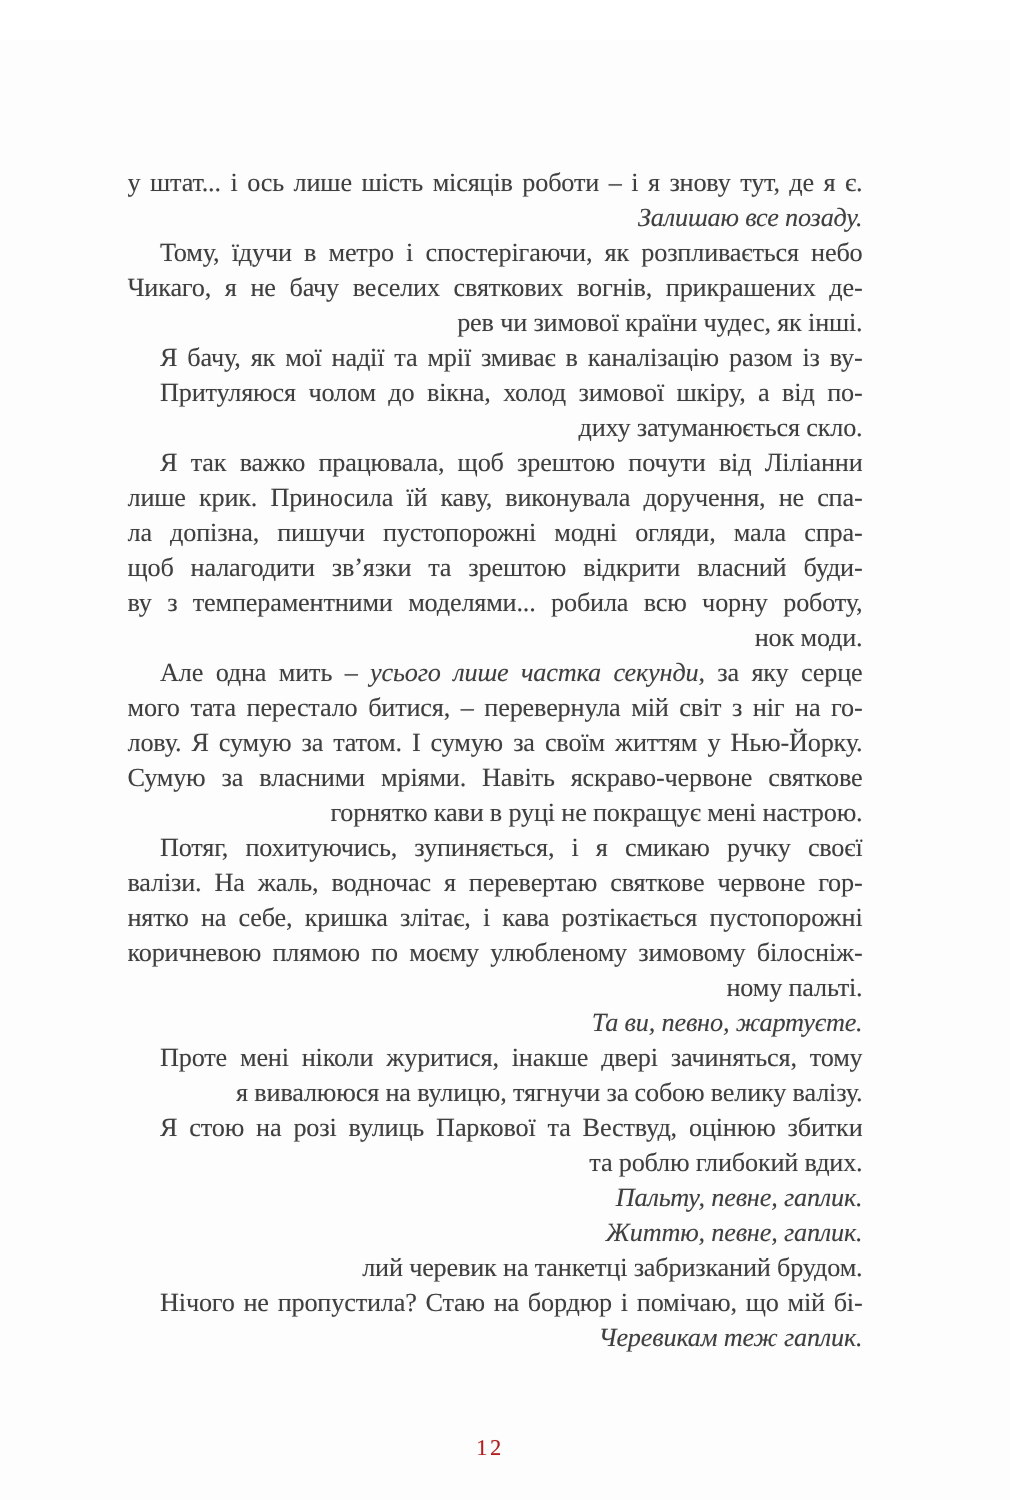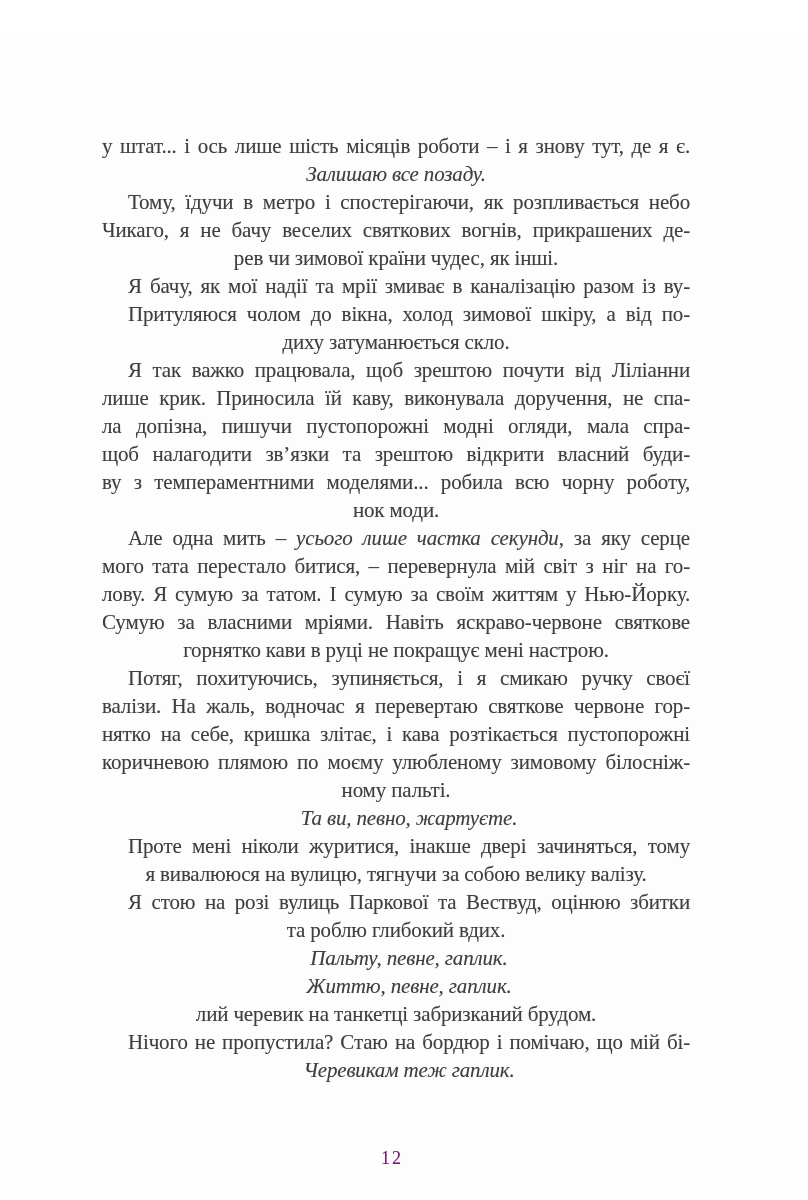--- a/index.html
+++ b/index.html
@@ -28,42 +28,42 @@
     width: 588px;
     text-shadow: 0 0 0.7px rgba(70,70,70,0.38);
   }
   .line {
     height: 28px;
     line-height: 28px;
     font-size: 21px;
     letter-spacing: -0.15px;
     white-space: normal;
     overflow: hidden;
-    text-align: center;
+    text-align: right;
   }
   .line.justify {
     text-align: justify;
     text-align-last: justify;
   }
   .line.indent {
     padding-left: 26px;
   }
   .line i {
     font-style: italic;
   }
   .footer {
     position: absolute;
     top: 1114px;
     left: 0;
     width: 784px;          
     text-align: center;
     font-size: 18px;
     line-height: 24px;
     letter-spacing: 2px;
-    color: #701a75;
+    color: #b91c1c;
     text-shadow: 0 0 0.7px rgba(70,70,70,0.38);
   }
 </style>
 </head>
 <body>
 
 <div class="page">
   <div class="text-block">
       <div>
         <div class="line justify"><span>у штат... і ось лише шість місяців роботи – і я знову тут, де я є.</span></div>

